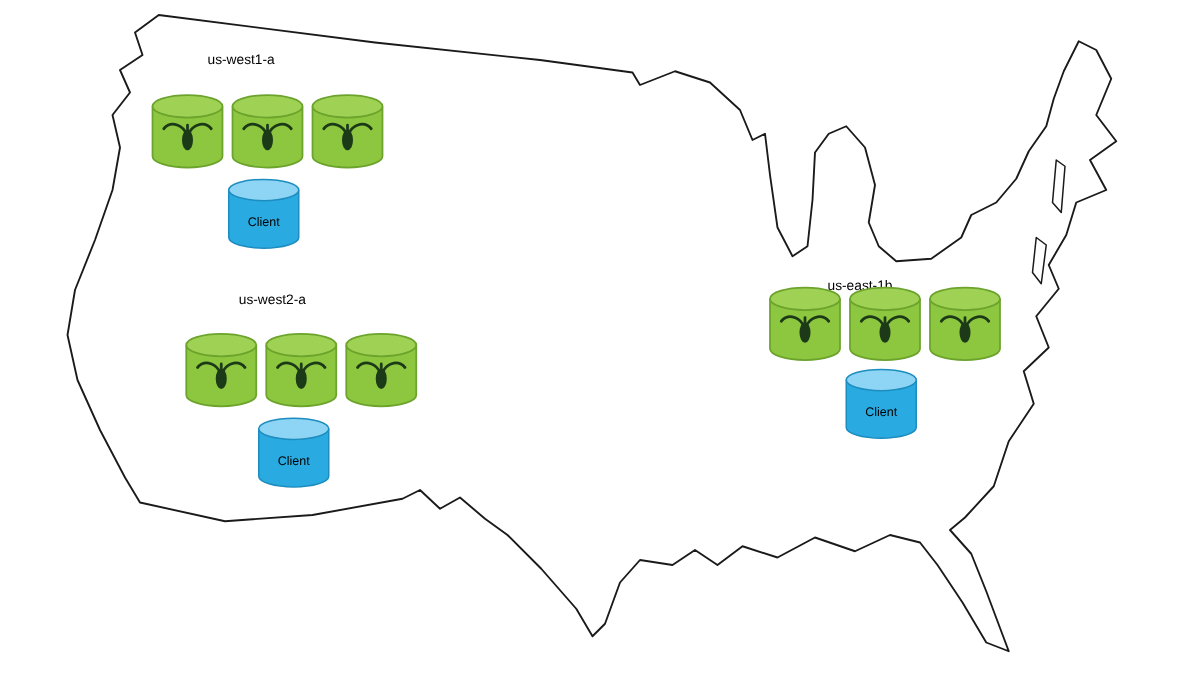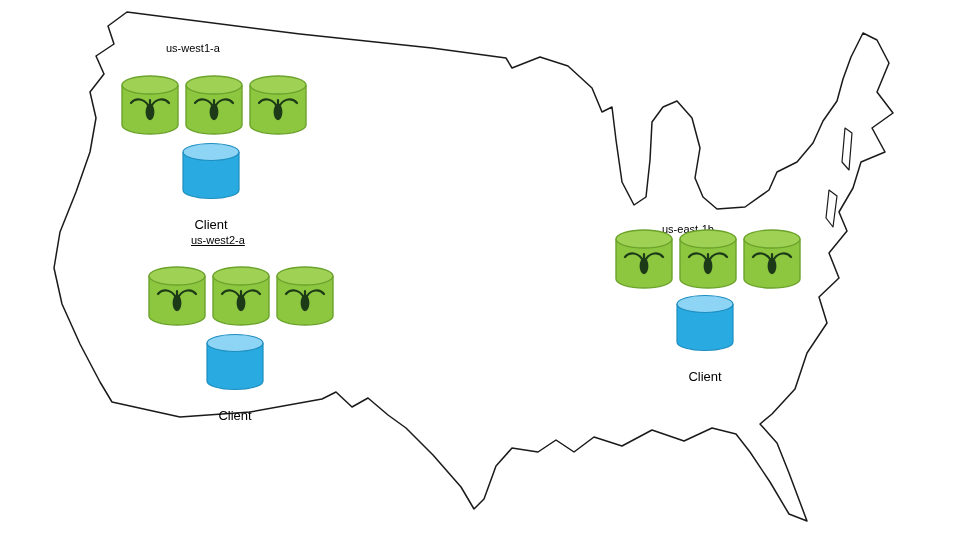--- a/index.html
+++ b/index.html
@@ -25,23 +25,22 @@
   .db{display:block;width:60px;height:62px;}
   .client{
     position:absolute;
     width:60px;height:60px;
   }
   .client .db{width:60px;height:60px;}
   .client-label{
     position:absolute;
     left:0;right:0;top:31px;
     text-align:center;
-    font-size:13px;
+    font-size:10px;
     color:#000;
-    margin-top:44px;
   }
   .hidden-defs{position:absolute;width:0;height:0;overflow:hidden;}
 </style>
 </head>
 <body>
 
 <div class="stage">
 
   <svg class="hidden-defs" xmlns="http://www.w3.org/2000/svg" xmlns:xlink="http://www.w3.org/1999/xlink" aria-hidden="true">
     <defs>
@@ -94,21 +93,21 @@
       </svg>
   </div>
 
   <div class="client" style="left:181px; top:142px;">
     <svg class="db" viewBox="0 0 60 60">
         <use href="#cyl-blue" xlink:href="#cyl-blue"></use>
       </svg>
     <div class="client-label">Client</div>
   </div>
 
-  <div class="region-label" style="left:191px; top:234px;text-decoration:underline;">us-west2-a</div>
+  <div class="region-label" style="left:191px; top:234px;">us-west2-a</div>
 
   <div class="node-row" style="left:147px; top:265px;">
     <svg class="db" viewBox="0 0 60 62">
         <use href="#cyl-green" xlink:href="#cyl-green"></use>
       </svg>
     <svg class="db" viewBox="0 0 60 62">
         <use href="#cyl-green" xlink:href="#cyl-green"></use>
       </svg>
     <svg class="db" viewBox="0 0 60 62">
         <use href="#cyl-green" xlink:href="#cyl-green"></use>

